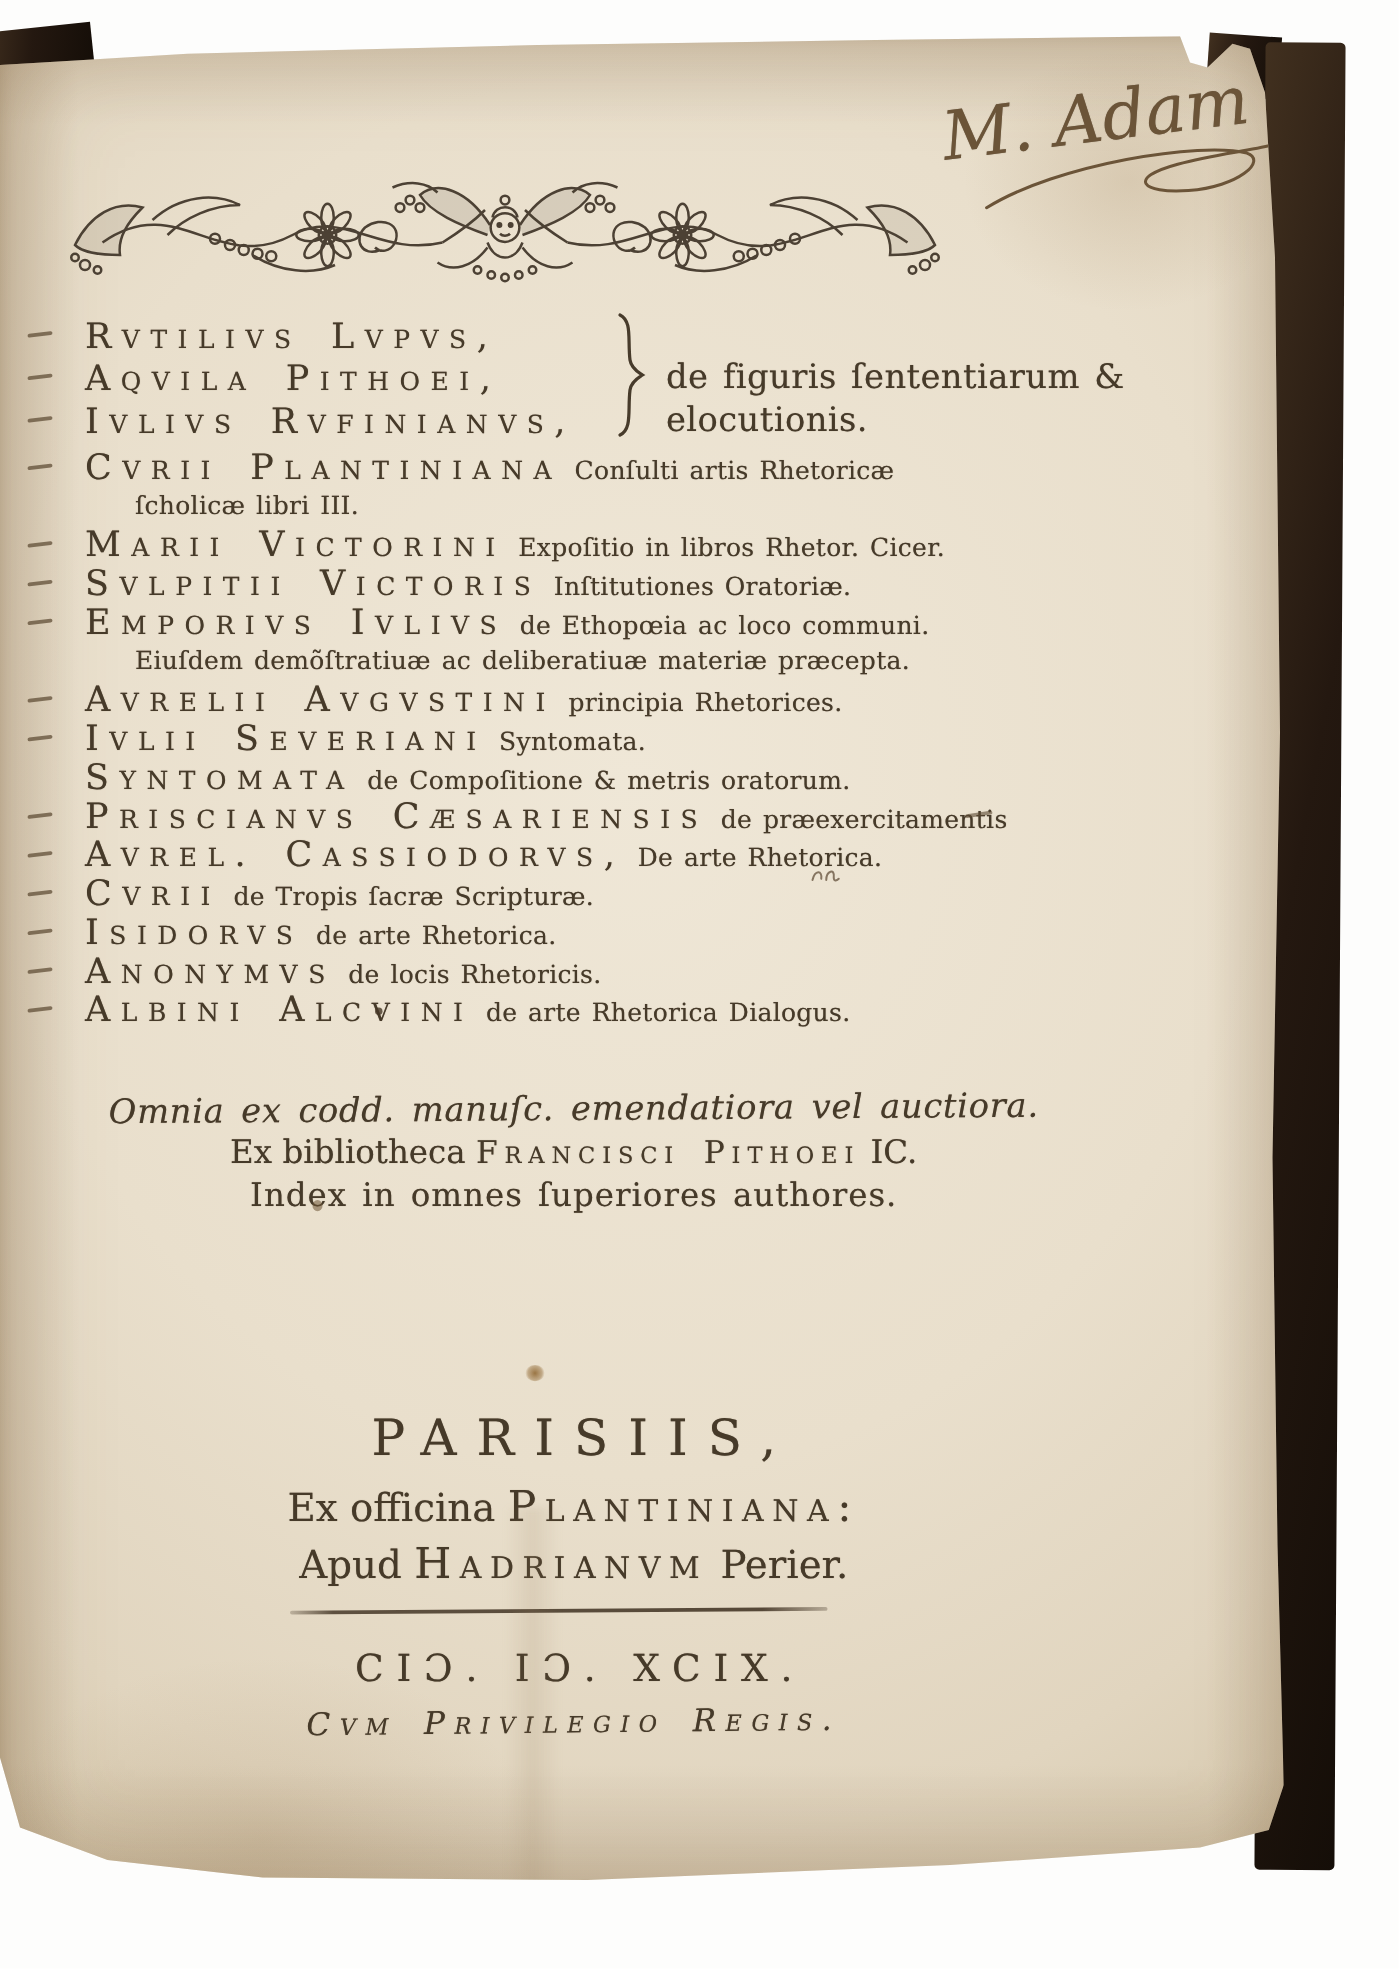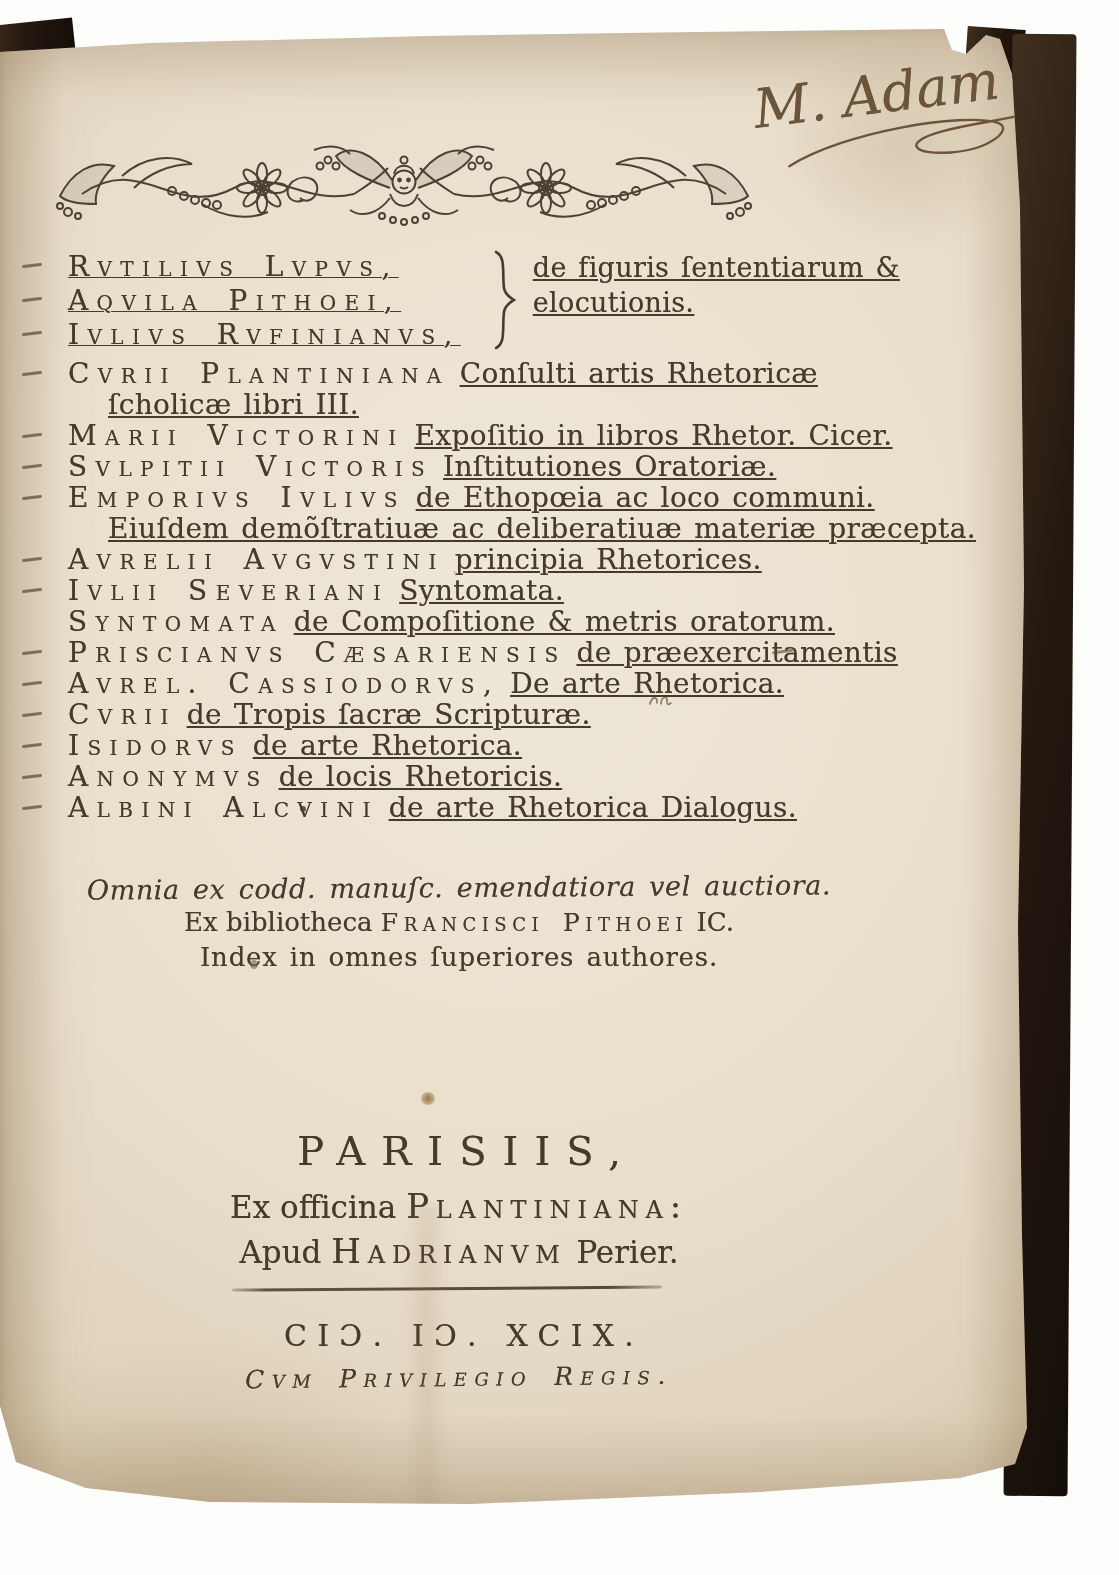--- a/index.html
+++ b/index.html
@@ -21,31 +21,31 @@
     background:linear-gradient(90deg,rgba(120,90,55,.20),transparent 6%,transparent 92%,rgba(120,90,55,.26)),
                linear-gradient(180deg,rgba(120,90,55,.16),transparent 5%,transparent 93%,rgba(120,90,55,.20)),
                radial-gradient(18% 10% at 86% 8%, rgba(150,118,75,.18), transparent 70%),
                radial-gradient(30% 14% at 20% 97%, rgba(150,118,75,.16), transparent 70%);}
 
   .content{position:absolute;inset:0;}
   .content *{text-shadow:0 0 .6px rgba(58,44,28,.55);}
 
   
   .sc{font-variant:small-caps;letter-spacing:.30em;word-spacing:.22em;font-size:28px;}
-  .rm{font-size:28px;letter-spacing:.012em;word-spacing:.10em;text-decoration:underline;}
+  .rm{font-size:20px;letter-spacing:.012em;word-spacing:.10em;}
   .row{position:relative;white-space:nowrap;line-height:31px;height:31px;}
   .row .sc{margin-right:10px;}
   .cont{padding-left:40px;}
   .mark{position:absolute;left:-46px;top:14px;width:20px;height:3px;border-radius:2px;
         background:rgba(92,73,50,.72);transform:rotate(-7deg);}
 
   .ornament{position:absolute;left:52px;top:110px;width:704px;height:98px;}
   .signature{position:absolute;left:748px;top:10px;width:310px;height:160px;transform:rotate(-7deg);}
 
-  .bgroup{position:absolute;left:68px;top:224px;display:flex;align-items:flex-start;text-decoration:underline;}
+  .bgroup{position:absolute;left:68px;top:224px;display:flex;align-items:flex-end;}
   .bnames .row{line-height:34px;height:34px;}
   .brace-wrap{margin:0 16px 0 20px;}
   .bshared{font-size:27px;line-height:35px;letter-spacing:.012em;word-spacing:.10em;}
 
   .list{position:absolute;left:68px;top:332px;}
 
   .notes{position:absolute;left:0;top:846px;width:918px;text-align:center;}
   .omnia{font-style:italic;font-size:27px;letter-spacing:.02em;word-spacing:.16em;transform:rotate(-.4deg);}
   .exbib{margin-top:4px;font-size:26px;}
   .exbib .sc{font-size:25px;letter-spacing:.22em;}

